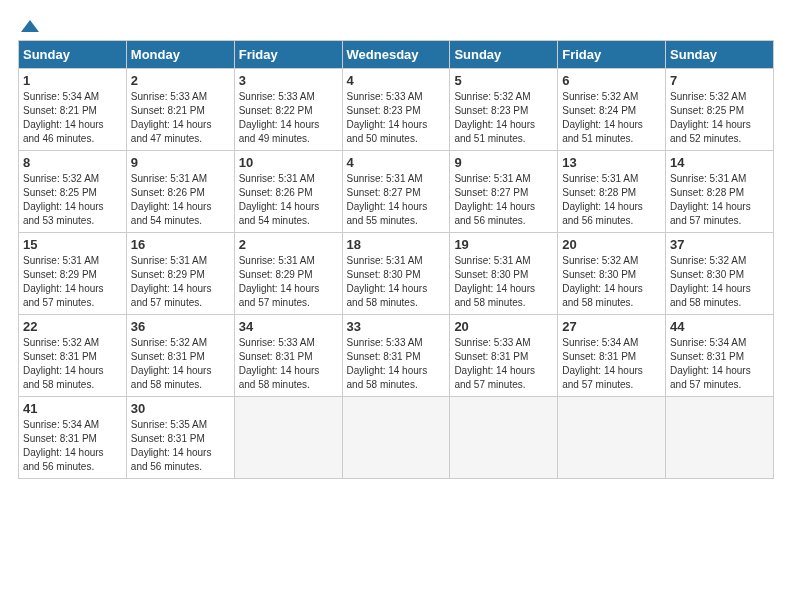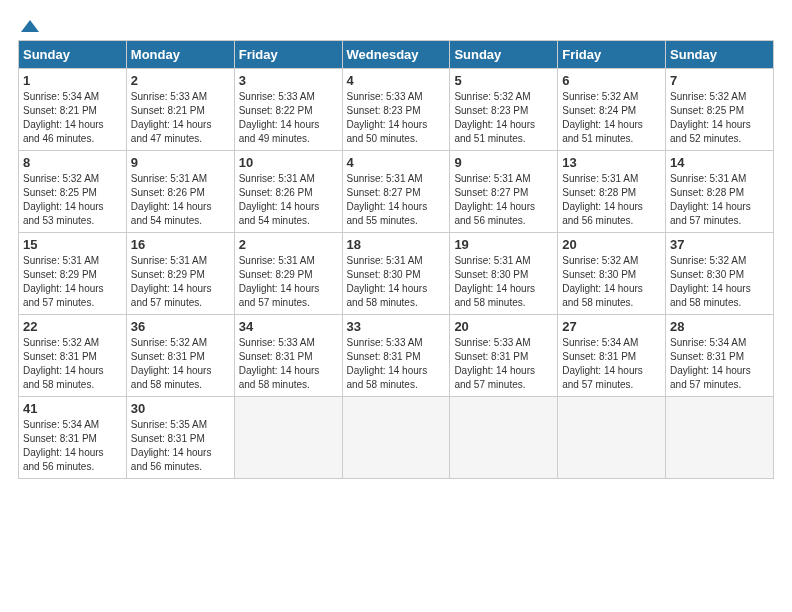--- a/index.html
+++ b/index.html
@@ -232,21 +232,21 @@
           </td>
           <td>
             <span class="day-number">20</span>
             <div class="cell-text">Sunrise: 5:33 AM<br>Sunset: 8:31 PM<br>Daylight: 14 hours and 57 minutes.</div>
           </td>
           <td>
             <span class="day-number">27</span>
             <div class="cell-text">Sunrise: 5:34 AM<br>Sunset: 8:31 PM<br>Daylight: 14 hours and 57 minutes.</div>
           </td>
           <td>
-            <span class="day-number">28</span>
+            <span class="day-number">44</span>
             <div class="cell-text">Sunrise: 5:34 AM<br>Sunset: 8:31 PM<br>Daylight: 14 hours and 57 minutes.</div>
           </td>
         </tr>
         <tr class="week-row last-row">
           <td>
             <span class="day-number">41</span>
             <div class="cell-text">Sunrise: 5:34 AM<br>Sunset: 8:31 PM<br>Daylight: 14 hours and 56 minutes.</div>
           </td>
           <td>
             <span class="day-number">30</span>

